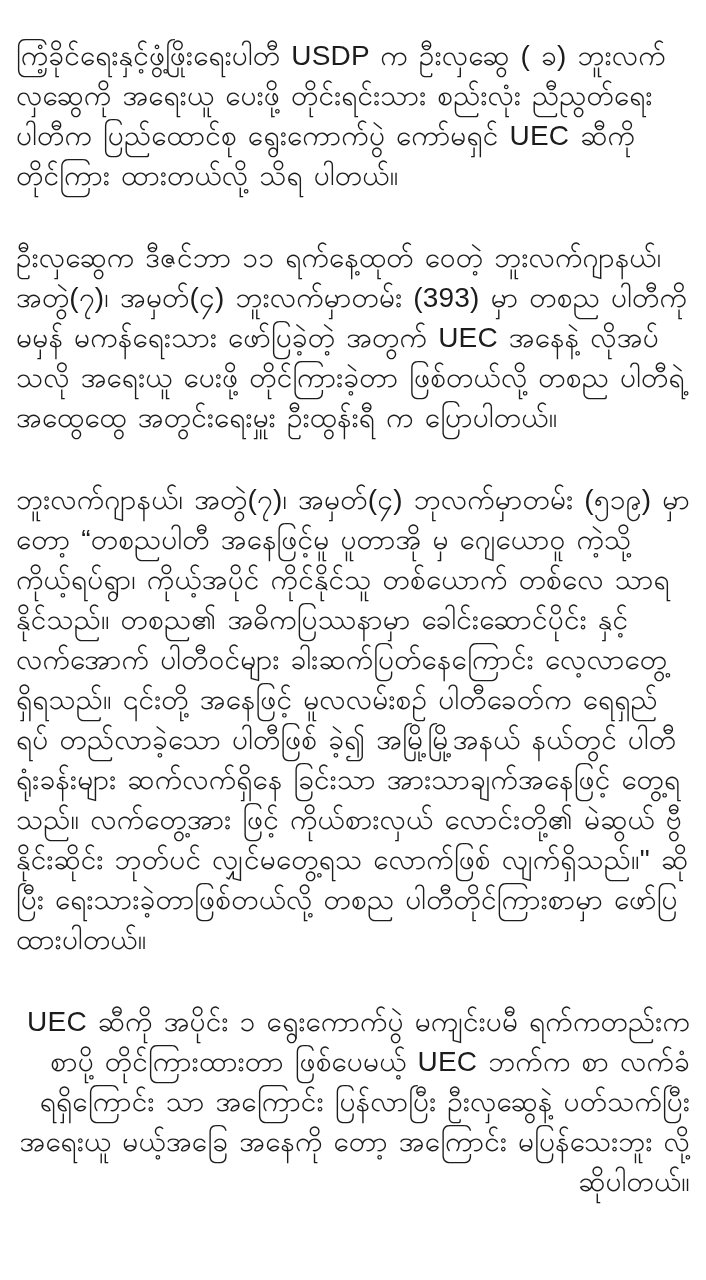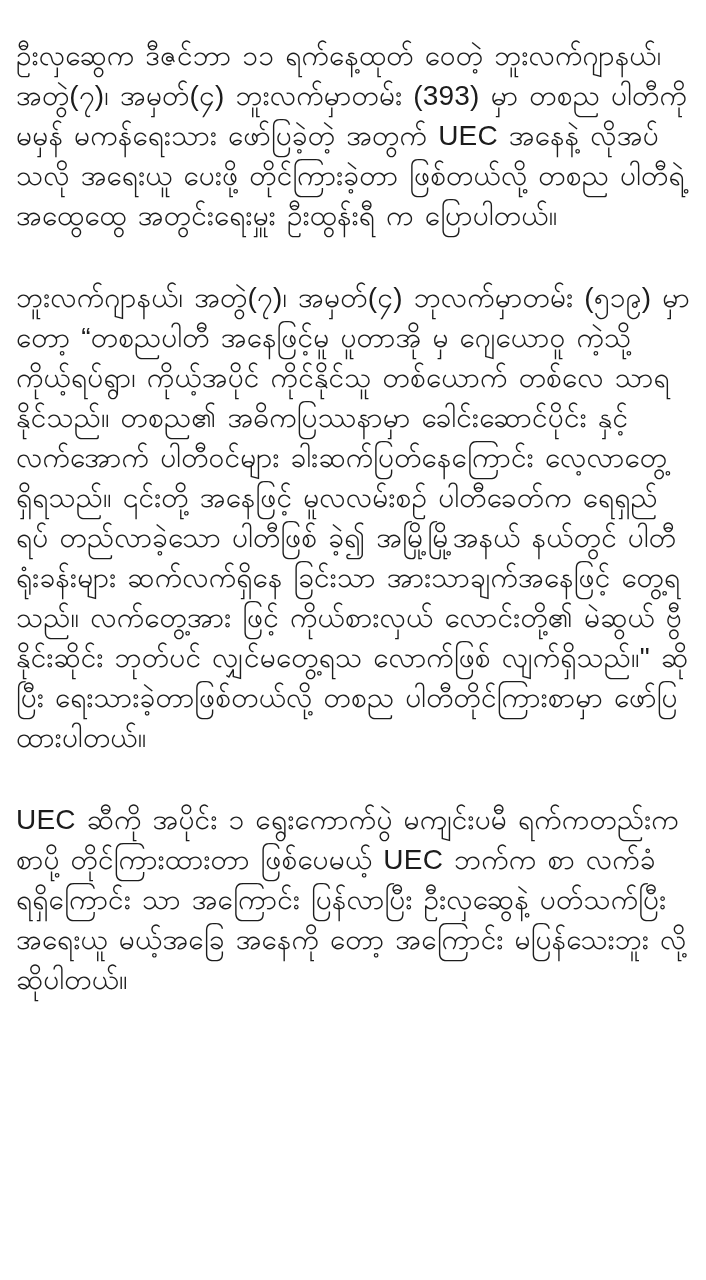--- a/index.html
+++ b/index.html
@@ -28,24 +28,26 @@
     font-size: 28px;
     line-height: 40px;
     letter-spacing: 0.2px;
     word-spacing: 3px;
     color: #1c1c1c;
     text-align: left;
     overflow-wrap: break-word;
   }
   .article p:last-child {
     margin-bottom: 0;
+    text-align: right;
   }
 </style>
 </head>
 <body>
 
 <div class="page">
   <div class="article">
+    <p lang="my">ကြံ့ခိုင်ရေးနှင့်ဖွံ့ဖြိုးရေးပါတီ USDP က ဦးလှဆွေ ( ခ) ဘူးလက် လှဆွေကို အရေးယူ ပေးဖို့ တိုင်းရင်းသား စည်းလုံး ညီညွတ်ရေး ပါတီက ပြည်ထောင်စု ရွေးကောက်ပွဲ ကော်မရှင် UEC ဆီကို တိုင်ကြား ထားတယ်လို့ သိရ ပါတယ်။</p>
     <p lang="my">ဦးလှဆွေက ဒီဇင်ဘာ ၁၁ ရက်နေ့ထုတ် ဝေတဲ့ ဘူးလက်ဂျာနယ်၊ အတွဲ(၇)၊ အမှတ်(၄) ဘူးလက်မှာတမ်း (393) မှာ တစည ပါတီကို မမှန် မကန်ရေးသား ဖော်ပြခဲ့တဲ့ အတွက် UEC အနေနဲ့ လိုအပ်သလို အရေးယူ ပေးဖို့ တိုင်ကြားခဲ့တာ ဖြစ်တယ်လို့ တစည ပါတီရဲ့ အထွေထွေ အတွင်းရေးမှူး ဦးထွန်းရီ က ပြောပါတယ်။</p>
     <p lang="my">ဘူးလက်ဂျာနယ်၊ အတွဲ(၇)၊ အမှတ်(၄) ဘုလက်မှာတမ်း (၅၁၉) မှာတော့ “တစညပါတီ အနေဖြင့်မူ ပူတာအို မှ ဂျေယောဝူ ကဲ့သို့ ကိုယ့်ရပ်ရွာ၊ ကိုယ့်အပိုင် ကိုင်နိုင်သူ တစ်ယောက် တစ်လေ သာရနိုင်သည်။ တစည၏ အဓိကပြဿနာမှာ ခေါင်းဆောင်ပိုင်း နှင့် လက်အောက် ပါတီဝင်များ ခါးဆက်ပြတ်နေကြောင်း လေ့လာတွေ့ ရှိရသည်။ ၎င်းတို့ အနေဖြင့် မူလလမ်းစဉ် ပါတီခေတ်က ရေရှည်ရပ် တည်လာခဲ့သော ပါတီဖြစ် ခဲ့၍ အမြို့မြို့အနယ် နယ်တွင် ပါတီရုံးခန်းများ ဆက်လက်ရှိနေ ခြင်းသာ အားသာချက်အနေဖြင့် တွေ့ရသည်။ လက်တွေ့အား ဖြင့် ကိုယ်စားလှယ် လောင်းတို့၏ မဲဆွယ် ဗွီနိုင်းဆိုင်း ဘုတ်ပင် လျှင်မတွေ့ရသ လောက်ဖြစ် လျက်ရှိသည်။" ဆိုပြီး ရေးသားခဲ့တာဖြစ်တယ်လို့ တစည ပါတီတိုင်ကြားစာမှာ ဖော်ပြ ထားပါတယ်။</p>
     <p lang="my">UEC ဆီကို အပိုင်း ၁ ရွေးကောက်ပွဲ မကျင်းပမီ ရက်ကတည်းက စာပို့ တိုင်ကြားထားတာ ဖြစ်ပေမယ့် UEC ဘက်က စာ လက်ခံ ရရှိကြောင်း သာ အကြောင်း ပြန်လာပြီး ဦးလှဆွေနဲ့ ပတ်သက်ပြီး အရေးယူ မယ့်အခြေ အနေကို တော့ အကြောင်း မပြန်သေးဘူး လို့ ဆိုပါတယ်။</p>
   </div>
 </div>
 
 </body></html>

